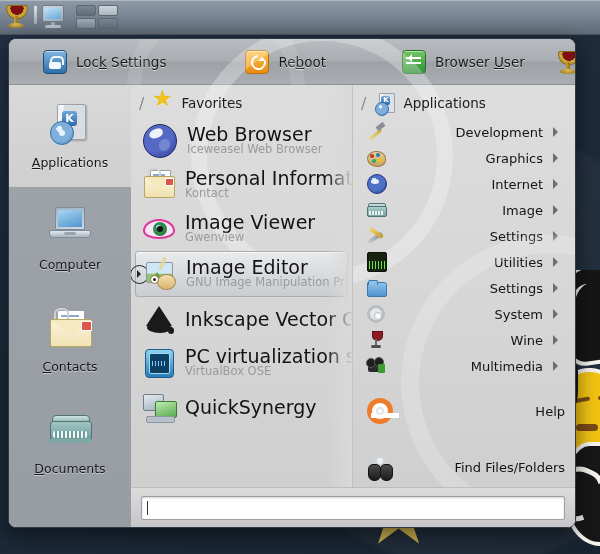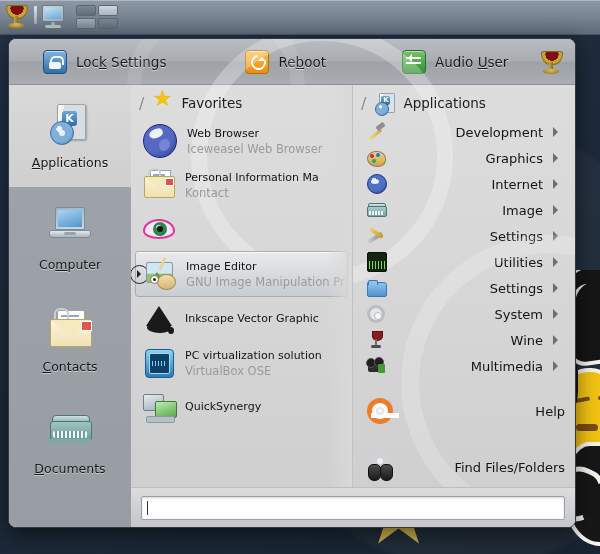--- a/index.html
+++ b/index.html
@@ -181,21 +181,21 @@
   .ic-appsm .kk{position:absolute;left:6px;top:3px;width:9px;height:9px;border-radius:2px;
     background:linear-gradient(180deg,#6fa8d8,#2f6ba6);color:#fff;font:bold 7px/9px "DejaVu Sans",sans-serif;text-align:center;}
   .ic-appsm .dsc{position:absolute;left:0px;top:9px;width:12px;height:12px;border-radius:50%;
     background:radial-gradient(circle at 38% 32%,#eaf3fb 0 14%,#7fb0dc 16% 60%,#3b77ad 100%);border:1px solid #2f6ea6;}
 
   
   .fav{position:relative;display:flex;align-items:center;gap:10px;height:44px;padding:0 6px 0 12px;cursor:default;}
   .fav.hot{background:linear-gradient(180deg,#e8eaec,#c9ccd0);border:1px solid #a9adb2;border-radius:3px;
     margin:0 4px;padding-left:8px;box-shadow:inset 0 1px 0 rgba(255,255,255,.7);}
   .fav .texts{min-width:0;white-space:nowrap;}
-  .fav .t1{font-size:11px;color:#131313;line-height:16px;}
+  .fav .t1{font-size:19px;color:#131313;line-height:16px;}
   .fav .t2{font-size:11.5px;color:#9a9a9a;line-height:14px;}
   .fav .go{position:absolute;left:-6px;width:17px;height:17px;border:1.6px solid #222;border-radius:50%;
     display:flex;align-items:center;justify-content:center;}
   .fav .go:after{content:"";border:4px solid transparent;border-left-color:#222;margin-left:3px;}
   .ic32{width:32px;height:32px;position:relative;flex:0 0 32px;}
 
   
   .ic-web{border-radius:50%;background:radial-gradient(circle at 34% 28%,#b9c8ea 0 10%,#5468c4 12% 55%,#2c3a8e 100%);
     border:1px solid #1d2a6b;}
   .ic-web:after{content:"";position:absolute;left:5px;top:4px;width:14px;height:9px;background:#eef3fb;
@@ -365,21 +365,21 @@
     <div class="head-item" style="margin-left:26px;">
       <div class="ic22 ic-lock"></div>
       <div class="lbl"><span>Loc</span><u>k</u><span> Settings</span></div>
     </div>
     <div class="head-item" style="margin-left:63px;">
       <div class="ic22 ic-reboot"></div>
       <div class="lbl"><span>Re</span><u>b</u><span>oot</span></div>
     </div>
     <div class="head-item" style="margin-left:60px;">
       <div class="ic22 ic-switch"></div>
-      <div class="lbl"><span>Audio </span><u>U</u><span>ser</span></div>
+      <div class="lbl"><span>Browser </span><u>U</u><span>ser</span></div>
     </div>
     <div class="head-item" style="margin-left:16px;">
       <div class="chalice" style="width:20px;height:24px;">
         <div class="cup"></div>
           <div class="stem"></div>
           <div class="base"></div>
       </div>
     </div>
   </div>
 
@@ -463,20 +463,24 @@
           <div class="t2">Kontact</div>
         </span>
       </div>
 
       <div class="fav">
         <span class="ic32 ic-eye">
           <div class="lid"></div>
             <div class="iris"></div>
             <div class="pup"></div>
         </span>
+        <span class="texts">
+          <div class="t1">Image Viewer</div>
+          <div class="t2">Gwenview</div>
+        </span>
       </div>
 
       <div class="fav hot">
         <span class="go"></span>
         <span class="ic32 ic-gimp">
           <div class="pic"></div>
             <div class="brush"></div>
             <div class="snout"></div>
             <div class="eye"></div>
         </span>

